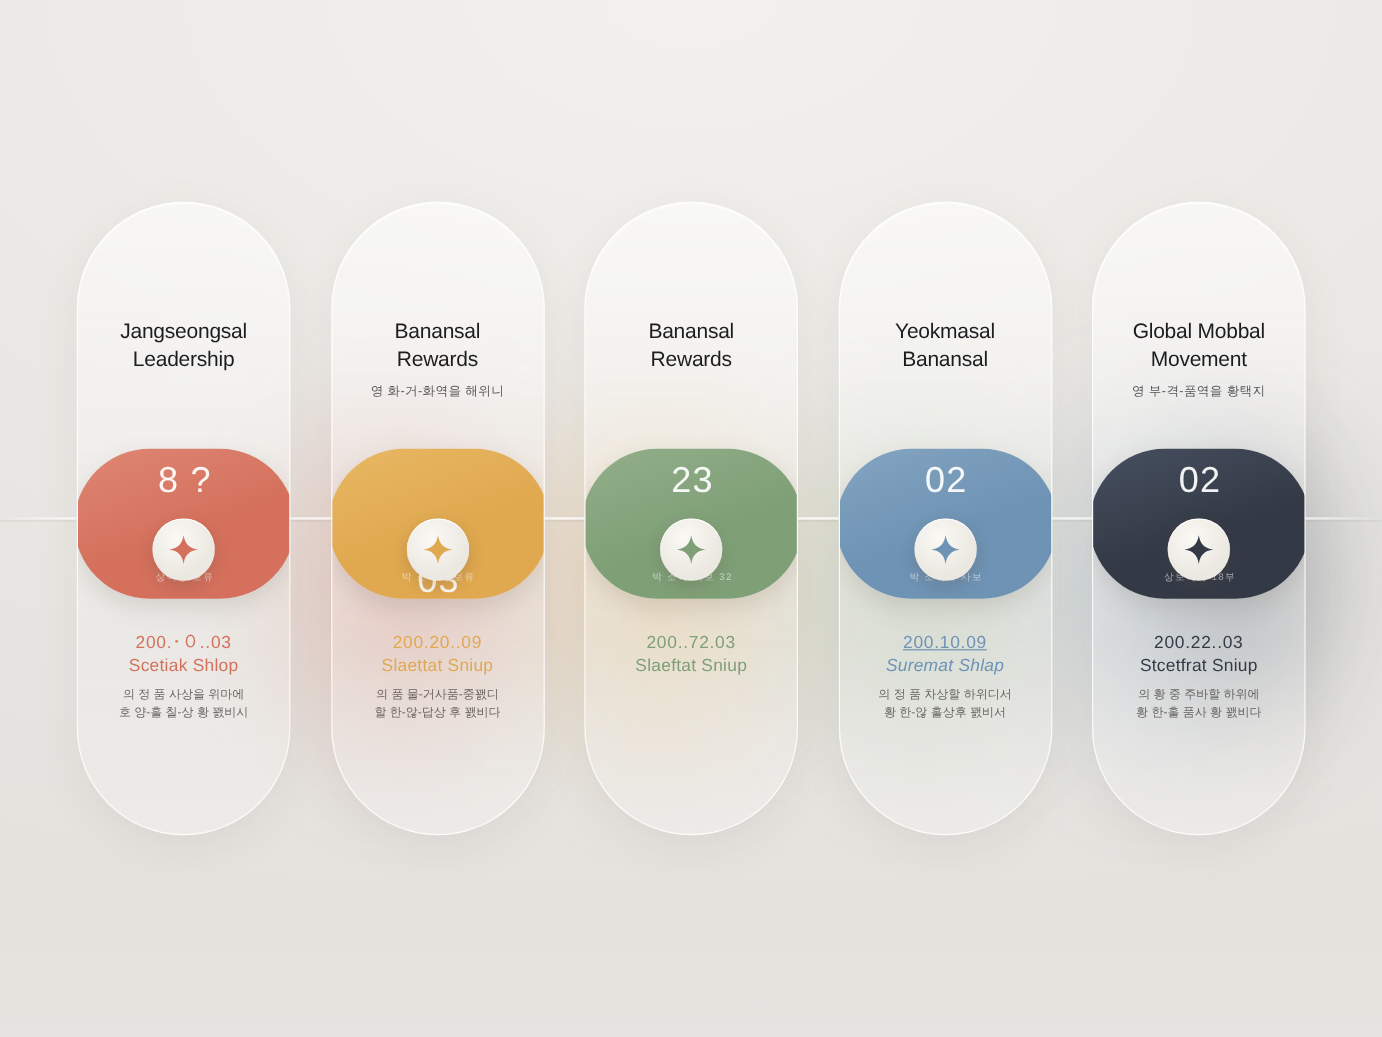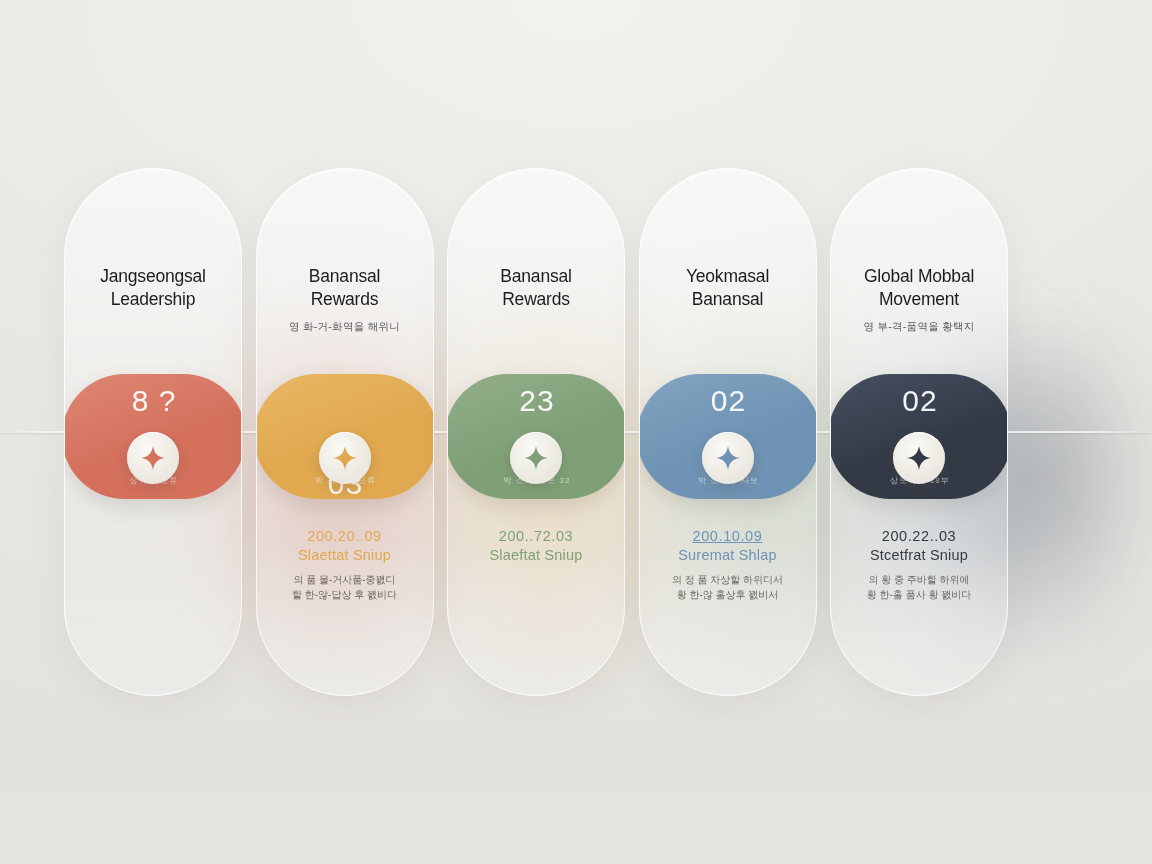--- a/index.html
+++ b/index.html
@@ -75,21 +75,21 @@
         rgba(255,255,255,0.70) 95%,
         rgba(255,255,255,0.0) 100%);
     box-shadow: 0 1px 2px rgba(120,110,100,0.18);
   }
 
   
   #cards {
     position: absolute;
     left: 64px;
     top: 168px;
-    width: 944px;
+    width: 1024px;
     height: 528px;
     display: flex;
     justify-content: space-between;
   }
 
   .card {
     position: relative;
     width: 178px;
     height: 528px;
     border-radius: 92px;
@@ -235,20 +235,26 @@
       </div>
       <div class="pill" style="background: linear-gradient(160deg, rgb(222, 135, 116) 0%, rgb(212, 112, 92) 55%, rgb(212, 112, 92) 100%);">
         <div class="pill-number">8 ?</div>
         <div class="pill-caption">상택정 보류</div>
       </div>
       <div class="badge">
         <svg width="26" height="26" viewBox="0 0 26 26">
             <path d="M13 1 C14.2 8.4 17.6 11.8 25 13 C17.6 14.2 14.2 17.6 13 25 C11.8 17.6 8.4 14.2 1 13 C8.4 11.8 11.8 8.4 13 1 Z" fill="#d4705c"></path>
           </svg>
       </div>
+      <div class="card-body">
+        <div class="body-date" style="color: rgb(212, 112, 92);">200.･０..03</div>
+        <div class="body-heading" style="color: rgb(212, 112, 92);">Scetiak Shlop</div>
+        <div class="body-desc">의 정 품 사상을 위마에
+호 양-훌 칠-상 황 꽰비시</div>
+      </div>
     </div>
 
     <div class="card">
       <div class="card-head">
         <div class="card-title">Banansal
 Rewards</div>
         <div class="card-subtitle">영 화-거-화역을 해위니</div>
       </div>
       <div class="pill" style="background: linear-gradient(160deg, rgb(232, 184, 99) 0%, rgb(224, 168, 79) 55%, rgb(224, 168, 79) 100%); align-items: flex-end;">
         <div class="pill-number">03</div>
@@ -298,21 +304,21 @@
         <div class="pill-number">02</div>
         <div class="pill-caption">박 소이사 사보</div>
       </div>
       <div class="badge">
         <svg width="26" height="26" viewBox="0 0 26 26">
             <path d="M13 1 C14.2 8.4 17.6 11.8 25 13 C17.6 14.2 14.2 17.6 13 25 C11.8 17.6 8.4 14.2 1 13 C8.4 11.8 11.8 8.4 13 1 Z" fill="#6e93b4"></path>
           </svg>
       </div>
       <div class="card-body">
         <div class="body-date" style="color: rgb(110, 147, 180); text-decoration: underline;">200.10.09</div>
-        <div class="body-heading" style="color: rgb(110, 147, 180);">Suremat Shlap</div>
+        <div class="body-heading" style="color: rgb(110, 147, 180); font-style: italic;">Suremat Shlap</div>
         <div class="body-desc">의 정 품 차상할 하위디서
 황 한-않 훌상후 꽰비서</div>
       </div>
     </div>
 
     <div class="card">
       <div class="card-head">
         <div class="card-title">Global Mobbal
 Movement</div>
         <div class="card-subtitle">영 부-격-품역을 황택지</div>

